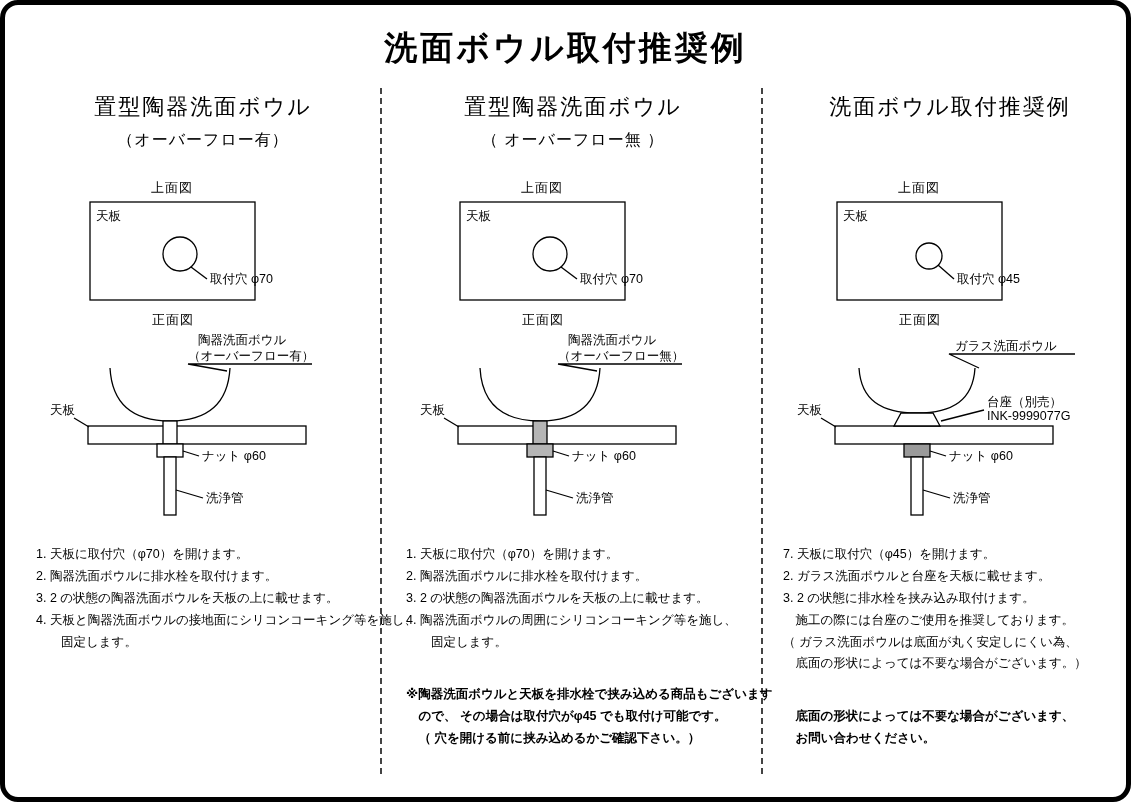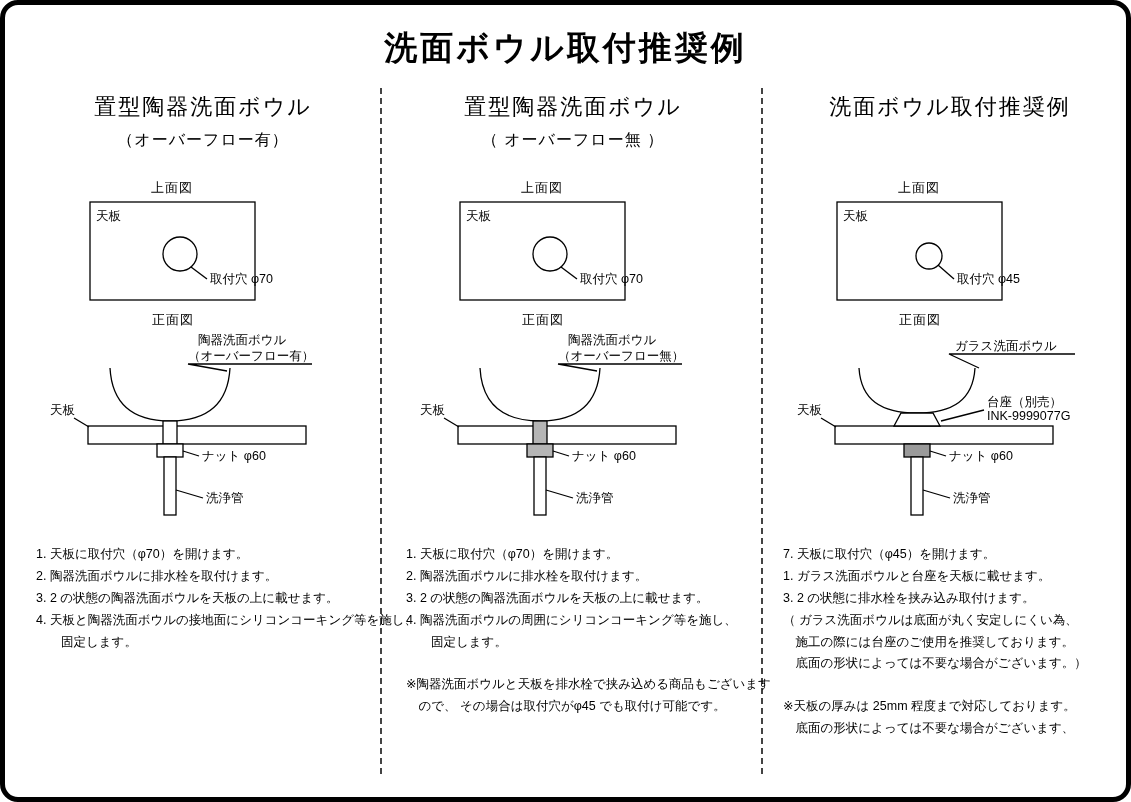--- a/index.html
+++ b/index.html
@@ -32,21 +32,21 @@
   svg.topview{position:absolute;top:90px;left:2px;}
   svg.frontview{position:absolute;top:222px;left:2px;}
   svg text{font-size:12.5px;fill:#000;}
   svg text.fig-title{font-size:13px;letter-spacing:1px;}
   .shape{fill:none;stroke:#000;stroke-width:1.3;}
   .shape-white{fill:#ffffff;stroke:#000;stroke-width:1.3;}
   .shape-gray{fill:#b5b5b5;stroke:#000;stroke-width:1.3;}
   .shape-gray2{fill:#9a9a9a;stroke:#000;stroke-width:1.3;}
   .textblock{position:absolute;top:456px;left:8px;right:0;}
   .steps,.notes{font-size:12.5px;line-height:1.75;white-space:pre;}
-  .notes{margin-top:21px;}
+  .notes{margin-top:31px;font-weight:bold;}
   .text-line{white-space:pre;}
 </style>
 </head>
 <body>
 
 <div class="frame"></div>
 
 <div class="title">洗面ボウル取付推奨例</div>
 
 <div class="divider" style="left:380px;"></div>
@@ -115,21 +115,21 @@
     <text x="20" y="104">天板</text>
     <line x1="44" y1="108" x2="59" y2="117" class="shape"></line>
     <line x1="153" y1="141" x2="169" y2="146" class="shape"></line>
     <text x="172" y="150">ナット φ60</text>
     <line x1="146" y1="180" x2="173" y2="188" class="shape"></line>
     <text x="176" y="192">洗浄管</text>
   </svg>
 
   <div class="textblock">
     <div class="steps"><div class="text-line">1. 天板に取付穴（φ70）を開けます。</div><div class="text-line">2. 陶器洗面ボウルに排水栓を取付けます。</div><div class="text-line">3. 2 の状態の陶器洗面ボウルを天板の上に載せます。</div><div class="text-line">4. 陶器洗面ボウルの周囲にシリコンコーキング等を施し、</div><div class="text-line">　　固定します。</div></div>
-    <div class="notes"><div class="text-line">※陶器洗面ボウルと天板を排水栓で挟み込める商品もございます</div><div class="text-line">　ので、 その場合は取付穴がφ45 でも取付け可能です。</div></div>
+    <div class="notes"><div class="text-line">※陶器洗面ボウルと天板を排水栓で挟み込める商品もございます</div><div class="text-line">　ので、 その場合は取付穴がφ45 でも取付け可能です。</div><div class="text-line">　（ 穴を開ける前に挟み込めるかご確認下さい。）</div></div>
   </div>
 </div>
 
 <div class="col" style="left:775px;">
   <div class="col-heading">洗面ボウル取付推奨例</div>
   <div class="col-subheading"></div>
 
   <svg class="topview" viewBox="0 0 340 135" width="340" height="135">
     <text x="142" y="14" text-anchor="middle" class="fig-title">上面図</text>
     <rect x="60" y="24" width="165" height="98" class="shape"></rect>
@@ -153,16 +153,16 @@
     <line x1="207" y1="100" x2="164" y2="111" class="shape"></line>
     <text x="20" y="104">天板</text>
     <line x1="44" y1="108" x2="59" y2="117" class="shape"></line>
     <line x1="153" y1="141" x2="169" y2="146" class="shape"></line>
     <text x="172" y="150">ナット φ60</text>
     <line x1="146" y1="180" x2="173" y2="188" class="shape"></line>
     <text x="176" y="192">洗浄管</text>
   </svg>
 
   <div class="textblock">
-    <div class="steps"><div class="text-line">7. 天板に取付穴（φ45）を開けます。</div><div class="text-line">1. ガラス洗面ボウルと台座を天板に載せます。</div><div class="text-line">3. 2 の状態に排水栓を挟み込み取付けます。</div><div class="text-line">（ ガラス洗面ボウルは底面が丸く安定しにくい為、</div><div class="text-line">　施工の際には台座のご使用を推奨しております。</div><div class="text-line">　底面の形状によっては不要な場合がございます。）</div></div>
-    <div class="notes"><div class="text-line">※天板の厚みは 25mm 程度まで対応しております。</div><div class="text-line">　底面の形状によっては不要な場合がございます、</div></div>
+    <div class="steps"><div class="text-line">7. 天板に取付穴（φ45）を開けます。</div><div class="text-line">2. ガラス洗面ボウルと台座を天板に載せます。</div><div class="text-line">3. 2 の状態に排水栓を挟み込み取付けます。</div><div class="text-line">　施工の際には台座のご使用を推奨しております。</div><div class="text-line">（ ガラス洗面ボウルは底面が丸く安定しにくい為、</div><div class="text-line">　底面の形状によっては不要な場合がございます。）</div></div>
+    <div class="notes"><div class="text-line">　底面の形状によっては不要な場合がございます、</div><div class="text-line">　お問い合わせください。</div></div>
   </div>
 </div>
 
 </body></html>

